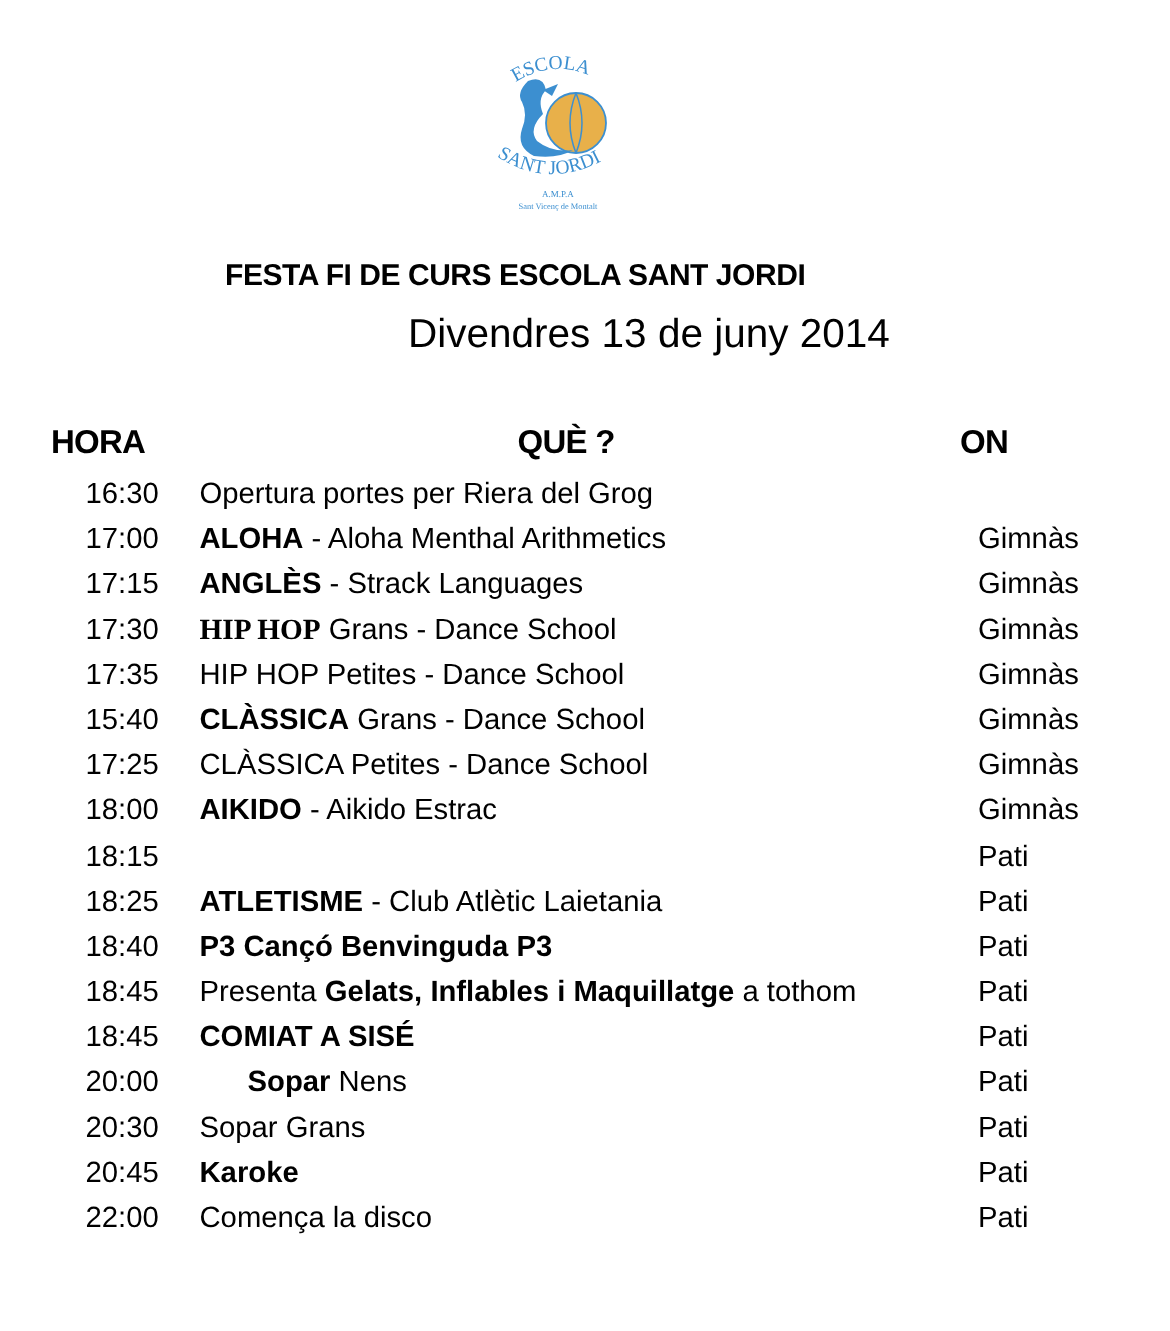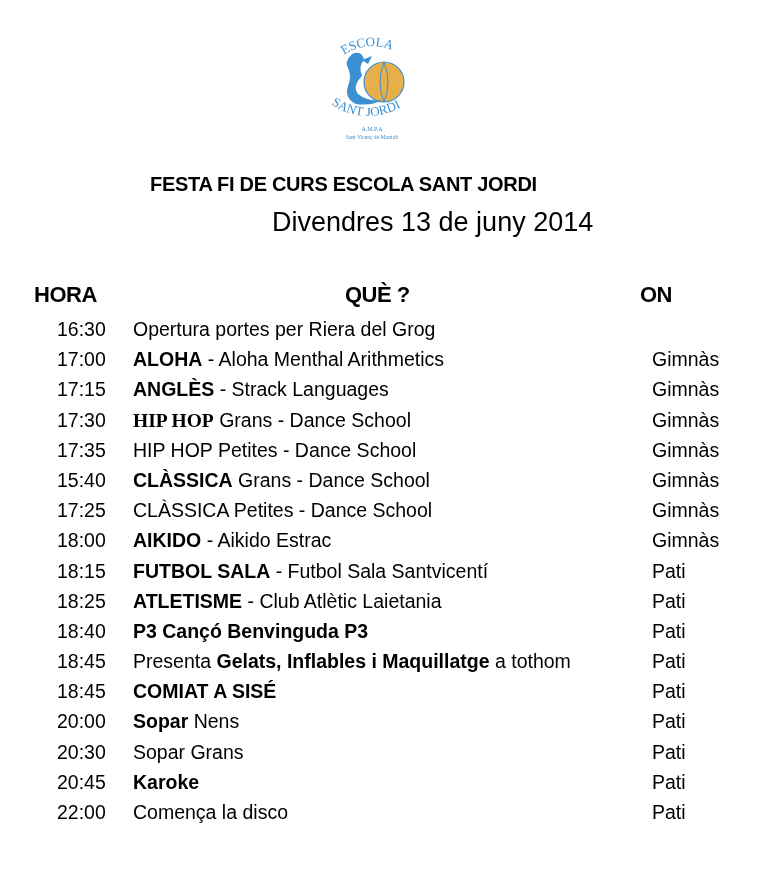--- a/index.html
+++ b/index.html
@@ -95,21 +95,20 @@
       <span class="what"><span style="white-space: pre;">CLÀSSICA Petites - Dance School</span></span>
       <span class="where">Gimnàs</span>
     </div>
     <div class="row">
       <span class="time">18:00</span>
       <span class="what"><b style="white-space: pre;">AIKIDO</b><span style="white-space: pre; text-align: center;"> - Aikido Estrac</span></span>
       <span class="where">Gimnàs</span>
     </div>
     <div class="row">
       <span class="time">18:15</span>
-      <span class="what"><b style="white-space: pre;">FUTBOL SALA</b><span style="white-space: pre;"> - Futbol Sala Santvicentí</span></span>
       <span class="where">Pati</span>
     </div>
     <div class="row">
       <span class="time">18:25</span>
       <span class="what"><b style="white-space: pre;">ATLETISME</b><span style="white-space: pre;"> - Club Atlètic Laietania</span></span>
       <span class="where">Pati</span>
     </div>
     <div class="row">
       <span class="time">18:40</span>
       <span class="what"><b style="white-space: pre;">P3 Cançó Benvinguda P3</b></span>
@@ -120,21 +119,21 @@
       <span class="what"><span style="white-space: pre;">Presenta </span><b style="white-space: pre;">Gelats, Inflables i Maquillatge</b><span style="white-space: pre;"> a tothom</span></span>
       <span class="where">Pati</span>
     </div>
     <div class="row">
       <span class="time">18:45</span>
       <span class="what"><b style="white-space: pre;">COMIAT A SISÉ</b></span>
       <span class="where">Pati</span>
     </div>
     <div class="row">
       <span class="time">20:00</span>
-      <span class="what"><b style="white-space: pre;">Sopar</b><span style="white-space: pre;"> Nens</span></span>
+      <span class="what"><b style="white-space: pre; margin-left: 32px;">Sopar</b><span style="white-space: pre;"> Nens</span></span>
       <span class="where">Pati</span>
     </div>
     <div class="row">
       <span class="time">20:30</span>
       <span class="what"><span style="white-space: pre;">Sopar Grans</span></span>
       <span class="where">Pati</span>
     </div>
     <div class="row">
       <span class="time">20:45</span>
       <span class="what"><b style="white-space: pre;">Karoke</b></span>

